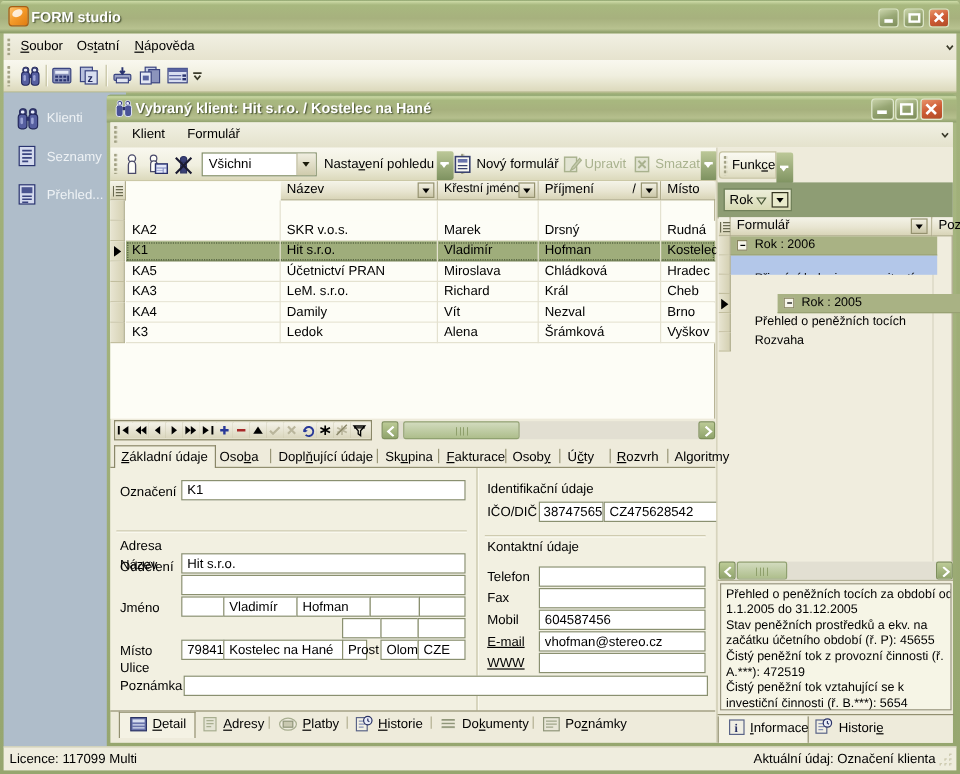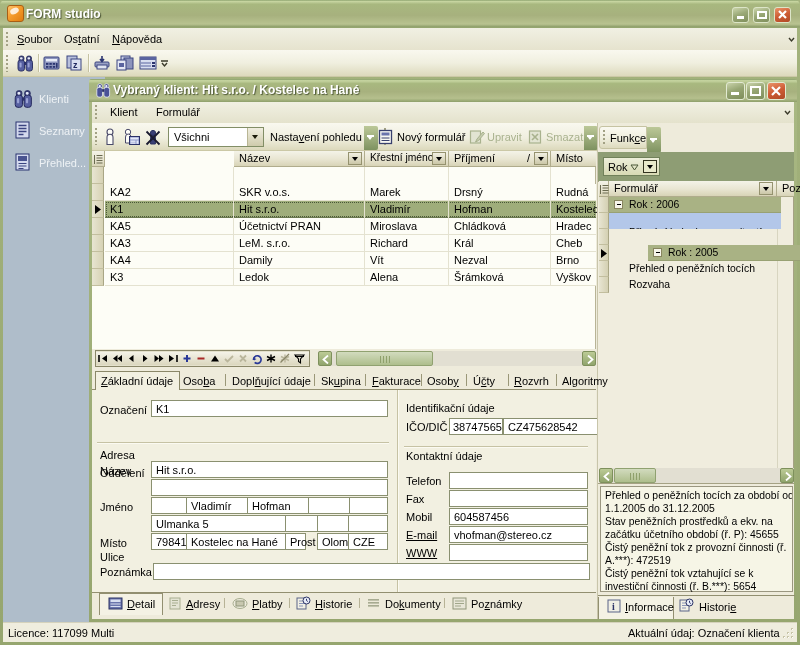--- a/index.html
+++ b/index.html
@@ -556,23 +556,20 @@
       <div class="inp" style="left:59px; top:107px; width:36px;"></div>
       <div class="inp" style="left:94px; top:107px; width:62px;">
           <span>Vladimír</span>
         </div>
       <div class="inp" style="left:155px; top:107px; width:62px;">
           <span>Hofman</span>
         </div>
       <div class="inp" style="left:216px; top:107px; width:42px;"></div>
       <div class="inp" style="left:257px; top:107px; width:39px;"></div>
       <div class="lbl" style="left:8px; top:129px;margin-top:32px;">Ulice</div>
-      <div class="inp" style="left:59px; top:125px; width:135px;">
-          <span>Ulmanka 5</span>
-        </div>
       <div class="inp" style="left:193px; top:125px; width:33px;"></div>
       <div class="inp" style="left:225px; top:125px; width:32px;"></div>
       <div class="inp" style="left:256px; top:125px; width:40px;"></div>
       <div class="lbl" style="left:8px; top:147px;">Místo</div>
       <div class="inp" style="left:59px; top:143px; width:36px;">
           <span>79841</span>
         </div>
       <div class="inp" style="left:94px; top:143px; width:100px;">
           <span>Kostelec na Hané</span>
         </div>

